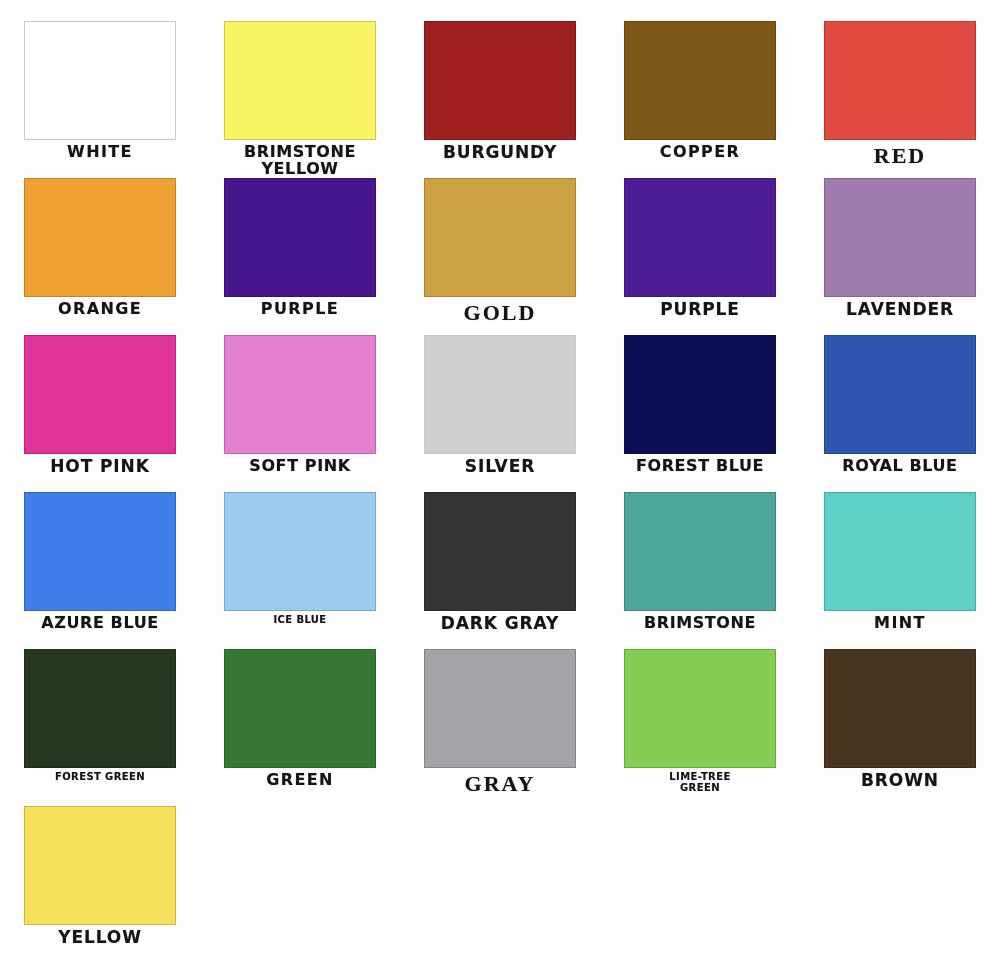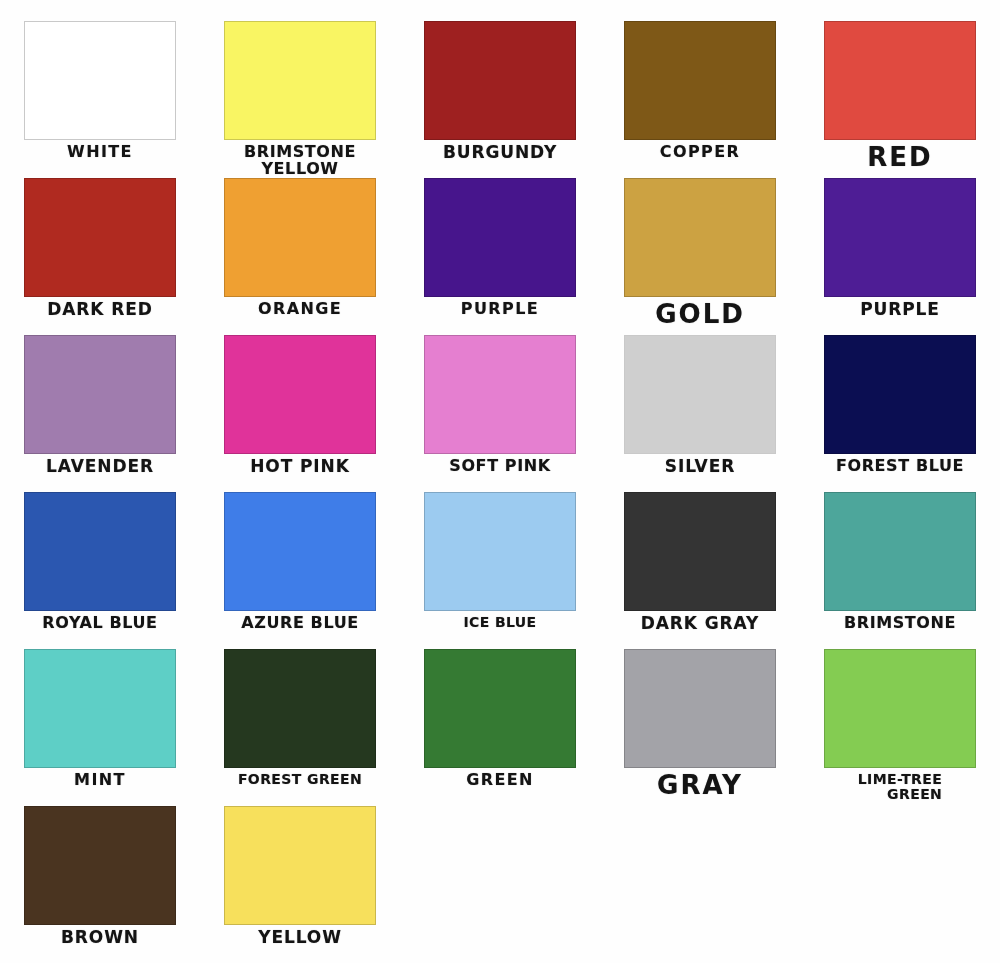--- a/index.html
+++ b/index.html
@@ -53,25 +53,25 @@
     margin-top: 4px;
     text-align: center;
     line-height: 1.05;
     color: #141414;
     font-weight: 700;
     font-family: "DejaVu Sans", sans-serif;
     letter-spacing: 0.6px;
     white-space: pre-line;
     text-shadow: 0 0 1px rgba(0,0,0,0.35);
   }
-  .sz-xl { font-size: 26px; letter-spacing: 2px; }
+  .sz-xl { font-size: 22px; letter-spacing: 2px; font-family: Liberation Serif, serif; }
   .sz-lg { font-size: 16px; letter-spacing: 1.4px; }
   .sz-md { font-size: 17px; letter-spacing: 0.9px; }
   .sz-sm { font-size: 16px; letter-spacing: 0.6px; }
-  .sz-xs { font-size: 14px; letter-spacing: 0.4px; text-align: right; }
+  .sz-xs { font-size: 10px; letter-spacing: 0.4px; }
 </style>
 </head>
 <body>
 
 <div id="chart-root">
   <div class="swatch-grid">
       <div class="swatch-cell">
         <div class="swatch-chip light-edge" title="#FFFFFF" style="background: rgb(255, 255, 255);"></div>
         <div class="swatch-label sz-lg">WHITE</div>
       </div>
@@ -84,24 +84,20 @@
         <div class="swatch-chip" title="#9E2020" style="background: rgb(158, 32, 32);"></div>
         <div class="swatch-label sz-md">BURGUNDY</div>
       </div>
       <div class="swatch-cell">
         <div class="swatch-chip" title="#7E5817" style="background: rgb(126, 88, 23);"></div>
         <div class="swatch-label sz-lg">COPPER</div>
       </div>
       <div class="swatch-cell">
         <div class="swatch-chip" title="#E04A40" style="background: rgb(224, 74, 64);"></div>
         <div class="swatch-label sz-xl">RED</div>
-      </div>
-      <div class="swatch-cell">
-        <div class="swatch-chip" title="#B02A20" style="background: rgb(176, 42, 32);"></div>
-        <div class="swatch-label sz-md">DARK RED</div>
       </div>
       <div class="swatch-cell">
         <div class="swatch-chip" title="#EFA032" style="background: rgb(239, 160, 50);"></div>
         <div class="swatch-label sz-lg">ORANGE</div>
       </div>
       <div class="swatch-cell">
         <div class="swatch-chip" title="#47158C" style="background: rgb(71, 21, 140);"></div>
         <div class="swatch-label sz-lg">PURPLE</div>
       </div>
       <div class="swatch-cell">

